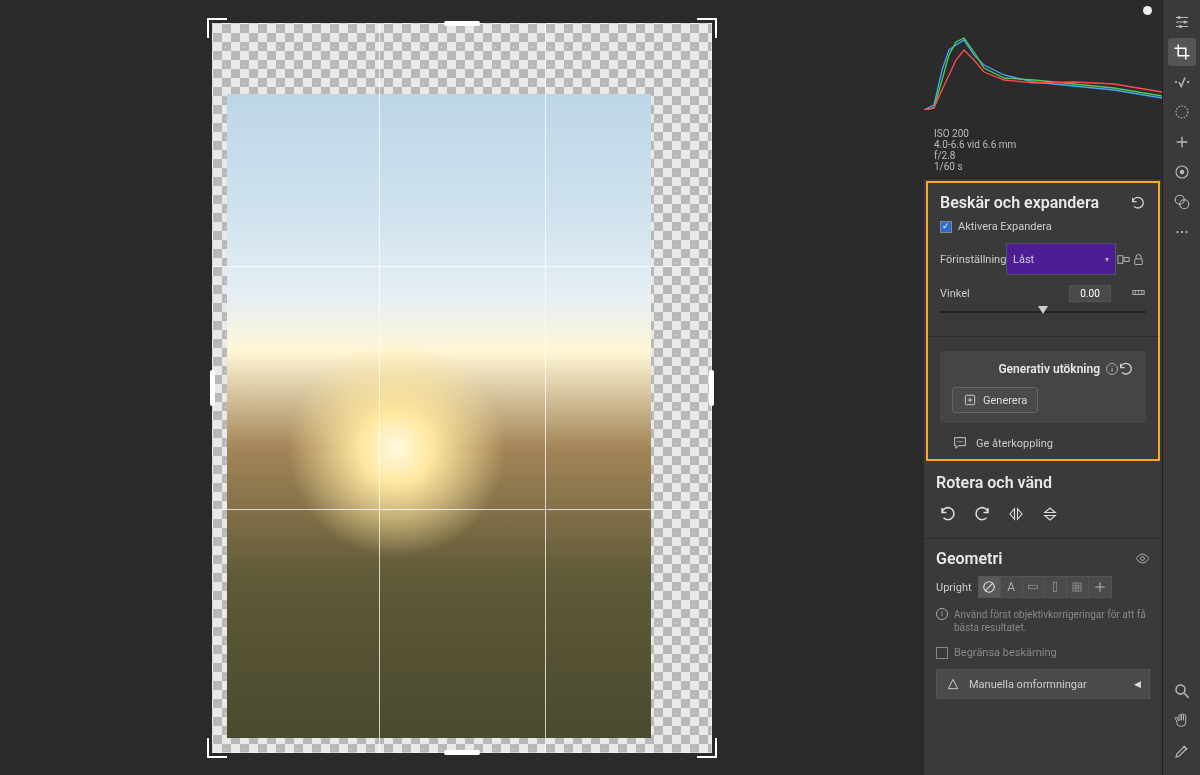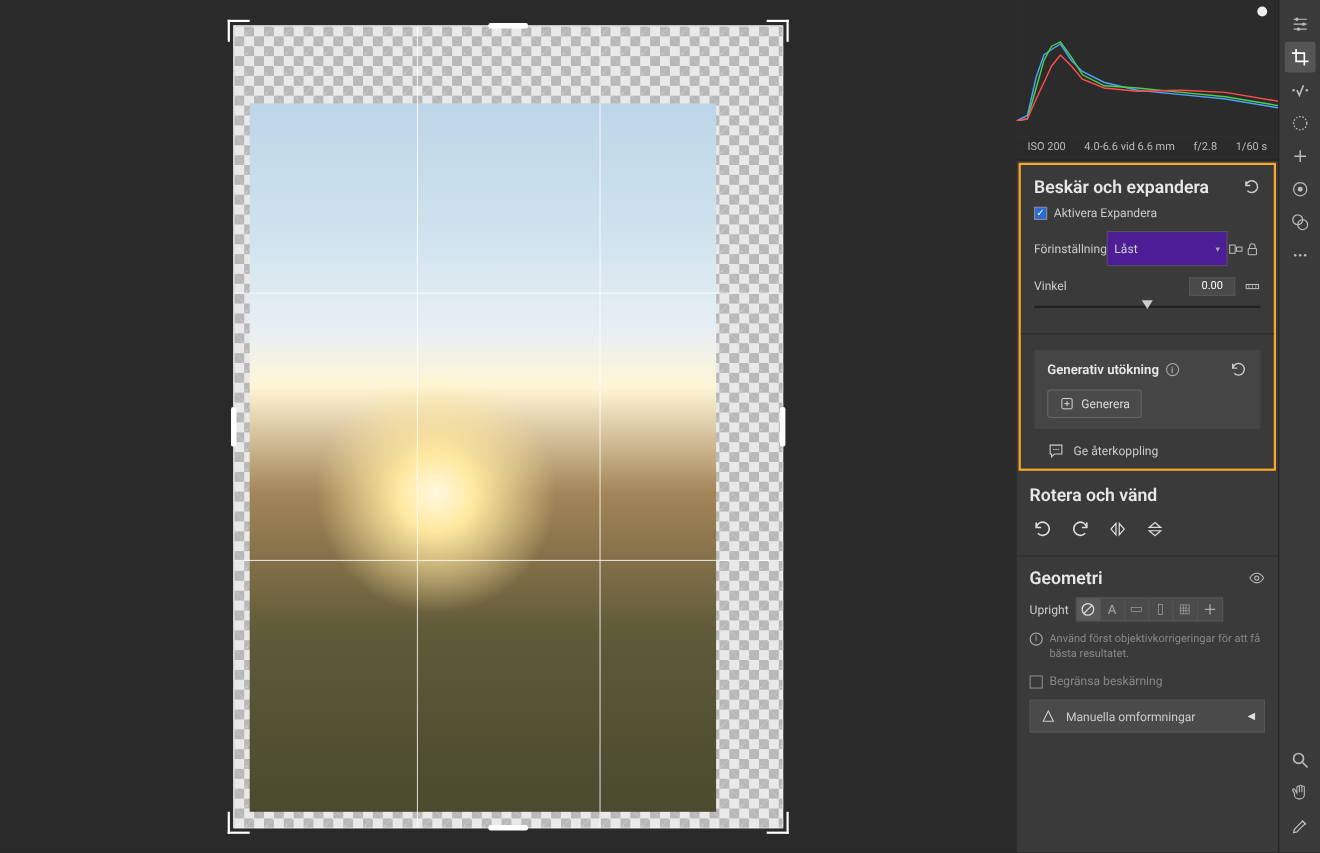--- a/index.html
+++ b/index.html
@@ -41,21 +41,21 @@
   .edge-v { position:absolute; top:50%; transform:translateY(-50%); width:5px; height:36px; background:#fff; border-radius:2px; }
   .edge-h.top { top:-3px; } .edge-h.bot { bottom:-3px; }
   .edge-v.lft { left:-3px; } .edge-v.rgt { right:-3px; }
 
   
   .right { display:flex; height:100%; }
   .panel { width:238px; background:#3a3a3a; display:flex; flex-direction:column; font-size:11px; overflow:hidden; }
   .histogram { height:124px; background:#2b2b2b; position:relative; padding-top:20px; }
   .histo-svg { width:100%; height:90px; display:block; }
   .histo-dot { position:absolute; top:6px; right:10px; width:9px; height:9px; border-radius:50%; background:#eee; }
-  .meta-row { display:flex; justify-content:space-between; padding:4px 10px 6px; font-size:10px; color:#bbb; background:#2b2b2b; border-bottom:1px solid #222; }
+  .meta-row { display:flex; justify-content:space-between; padding:4px 10px 6px; font-size:10px; color:#bbb; background:#2b2b2b; border-bottom:1px solid #222;flex-direction:column; }
   
   .highlight-wrap { border:2px solid #f9a826; margin:2px; }
   
   .section { padding:10px 12px; border-bottom:1px solid #2c2c2c; }
   .section-title-row { display:flex; justify-content:space-between; align-items:center; margin-bottom:8px; }
   .section-title { font-weight:600; color:#e8e8e8; font-size:16px; }
   .reset-ico { width:16px; height:16px; color:#ccc; cursor:pointer; }
   .chk-row { display:flex; align-items:center; gap:6px; margin:4px 0 10px; }
   .chk { width:12px; height:12px; border:1px solid #888; background:#2c6bd1; position:relative; cursor:pointer; }
   .chk::after { content:"✓"; position:absolute; color:#fff; font-size:9px; top:-1px; left:1px; }
@@ -68,21 +68,21 @@
   .dropdown .chev { font-size:8px; color:#aaa; }
   .mini-icon { width:15px; height:15px; color:#bbb; cursor:pointer; }
   
   .angle-row { display:flex; align-items:center; justify-content:space-between; margin-top:10px; }
   .num-input { width:42px; height:17px; background:#4a4a4a; border:1px solid #555; color:#fff; text-align:center; font-size:10px; }
   .slider-track { height:16px; position:relative; margin:2px 0 6px; }
   .slider-track::before { content:""; position:absolute; top:7px; left:0; right:0; height:2px; background:#222; }
   .slider-thumb { position:absolute; left:50%; top:2px; transform:translateX(-50%); width:0; height:0; border-left:5px solid transparent; border-right:5px solid transparent; border-top:8px solid #ccc; cursor:pointer; }
   
   .sub-box { background:#454545; border-radius:3px; padding:10px 12px; margin:4px 0; }
-  .sub-title-row { display:flex; justify-content:space-between; align-items:center; margin-bottom:10px; }
+  .sub-title-row { display:flex; justify-content:flex-end; align-items:center; margin-bottom:10px; }
   .sub-title { font-weight:600; color:#e8e8e8; font-size:12px; display:flex; align-items:center; gap:6px; }
   .info-dot { width:12px; height:12px; border:1px solid #aaa; border-radius:50%; display:flex; align-items:center; justify-content:center; font-size:8px; color:#aaa; cursor:pointer; }
   .gen-btn { display:inline-flex; align-items:center; gap:6px; padding:5px 10px; border:1px solid #666; border-radius:3px; background:#4a4a4a; cursor:pointer; color:#ddd; }
   
   .feedback-row { display:flex; align-items:center; gap:8px; padding:8px 12px 4px; color:#ccc; cursor:pointer; }
   
   .rotate-icons { display:flex; gap:14px; padding:4px 2px; }
   .rot-ico { width:20px; height:20px; color:#ddd; cursor:pointer; display:flex; align-items:center; justify-content:center; }
   
   .upright-row { display:flex; align-items:center; gap:6px; margin:4px 0 10px; }
@@ -165,21 +165,21 @@
               <rect x="3" y="6" width="8" height="12" fill="none" stroke="currentColor" stroke-width="1.5"></rect>
               <rect x="13" y="9" width="8" height="6" fill="none" stroke="currentColor" stroke-width="1.5"></rect>
             </svg>
           <svg class="mini-icon" viewBox="0 0 24 24">
               <rect x="6" y="11" width="12" height="9" rx="1" fill="none" stroke="currentColor" stroke-width="1.5"></rect>
               <path d="M8 11V8a4 4 0 0 1 8 0v3" fill="none" stroke="currentColor" stroke-width="1.5"></path>
             </svg>
         </div>
         <div class="angle-row">
           <span>Vinkel</span>
-          <div style="display:flex;align-items:center;gap:8px">
+          <div style="display:flex;gap:20px">
             <input class="num-input" value="0.00" style="">
             <svg class="mini-icon" viewBox="0 0 24 24">
                 <rect x="3" y="9" width="18" height="6" fill="none" stroke="currentColor" stroke-width="1.5"></rect>
                 <line x1="7" y1="9" x2="7" y2="15" stroke="currentColor"></line>
                 <line x1="12" y1="9" x2="12" y2="15" stroke="currentColor"></line>
                 <line x1="17" y1="9" x2="17" y2="15" stroke="currentColor"></line>
               </svg>
           </div>
         </div>
         <div class="slider-track">

